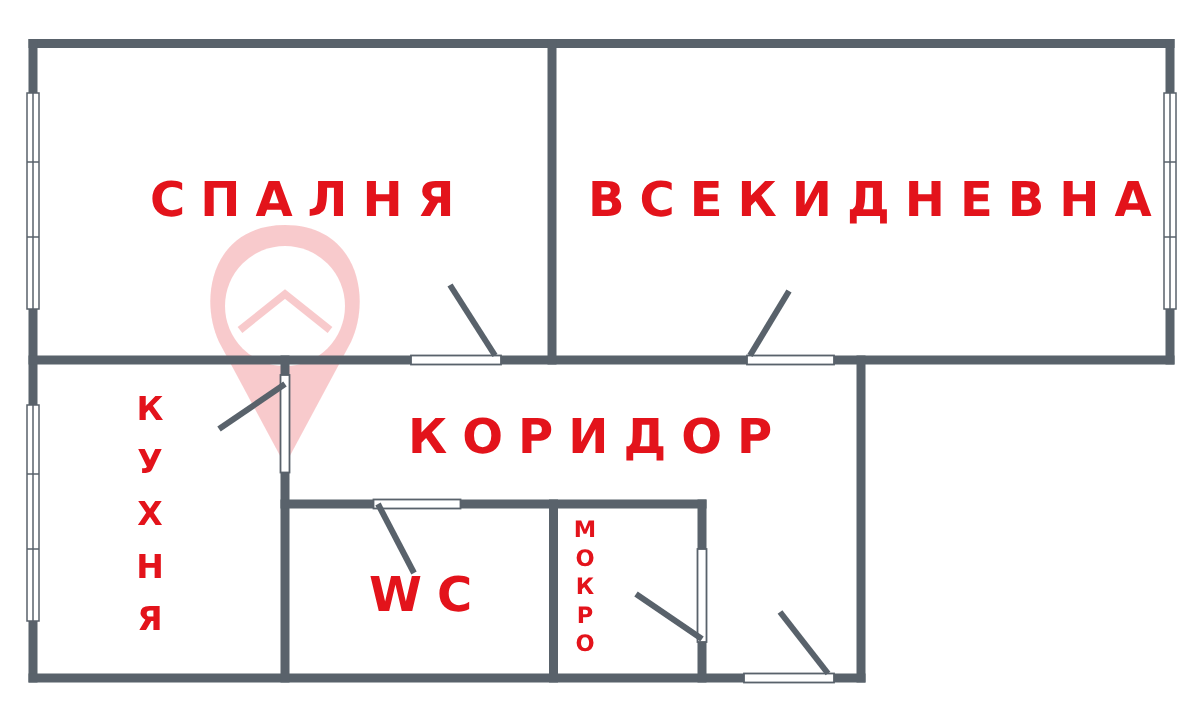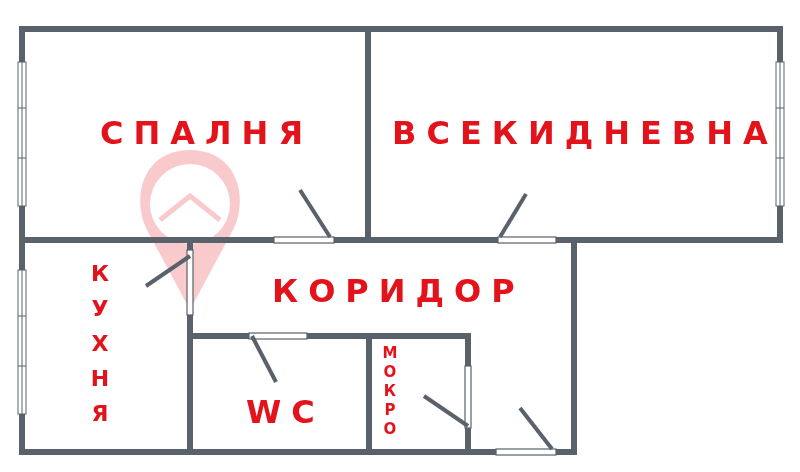--- a/index.html
+++ b/index.html
@@ -75,21 +75,21 @@
     <rect x="465" y="366" width="6" height="62"></rect>
     <line x1="468" y1="426" x2="424" y2="396" stroke-width="4"></line>
     <rect x="496" y="449" width="60" height="6"></rect>
     <line x1="552" y1="449" x2="520" y2="408" stroke-width="4"></line>
   </g>
 </svg>
 
 <div class="label h" style="left:100px; top:114px;">СПАЛНЯ</div>
 <div class="label h" style="left:392px; top:114px;">ВСЕКИДНЕВНА</div>
 <div class="label h" style="left:272px; top:272px;">КОРИДОР</div>
-<div class="label h" style="left:246px; top:393px;">WC</div>
+<div class="label h" style="left:246px; top:377px;">WC</div>
 
 <div class="label v" style="left:85px; top:256px;">
   <span>К</span>
   <span>У</span>
   <span>Х</span>
   <span>Н</span>
   <span>Я</span>
 </div>
 
 <div class="label vs" style="left:379px; top:344px;">

